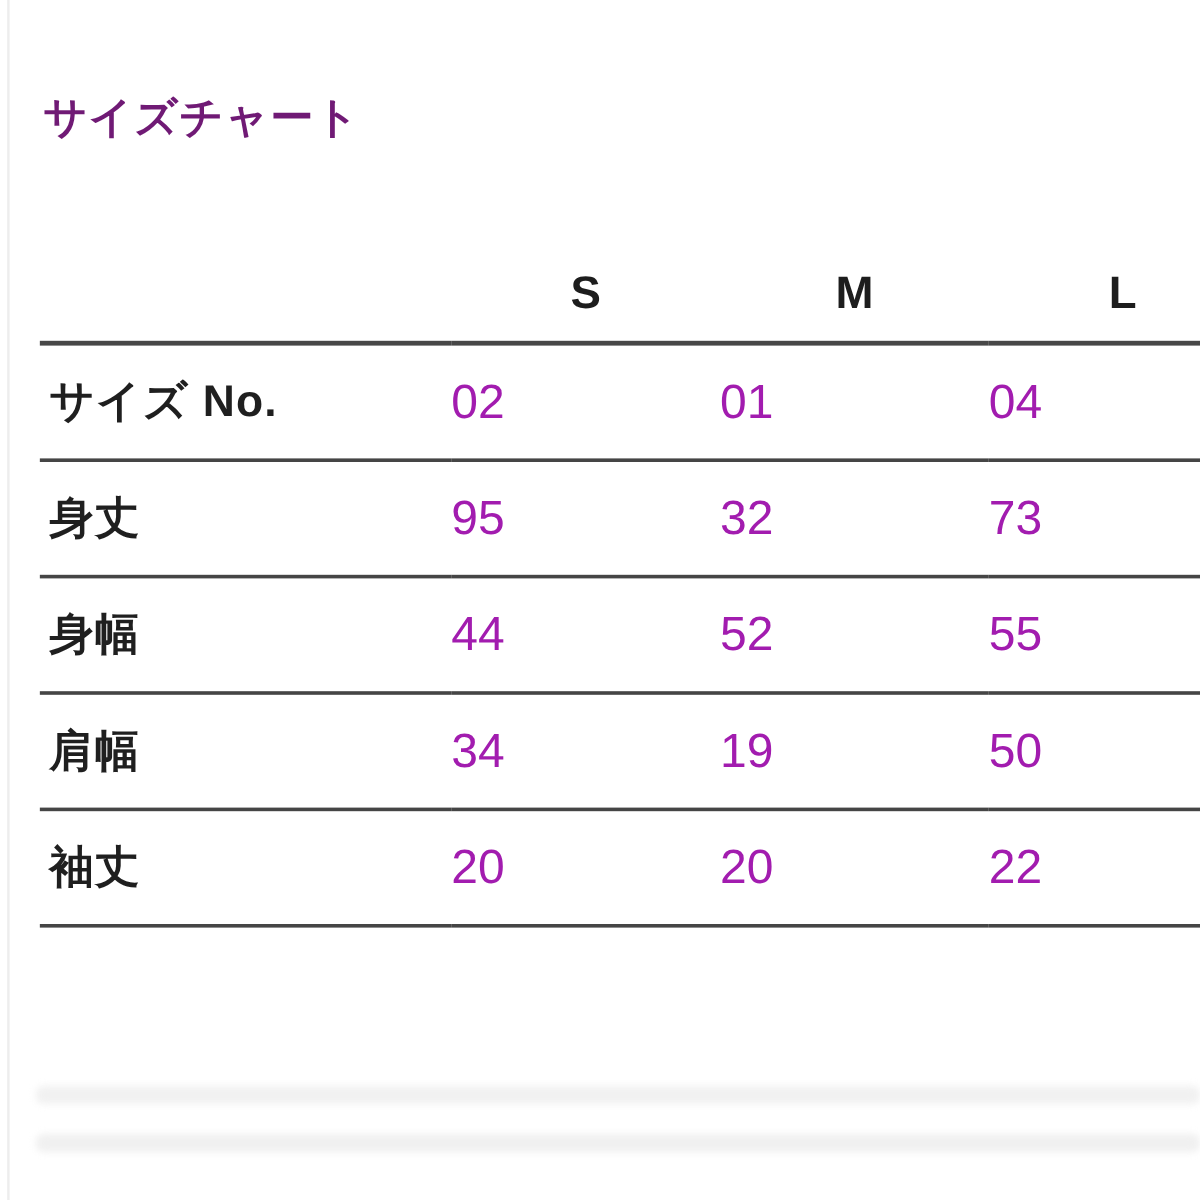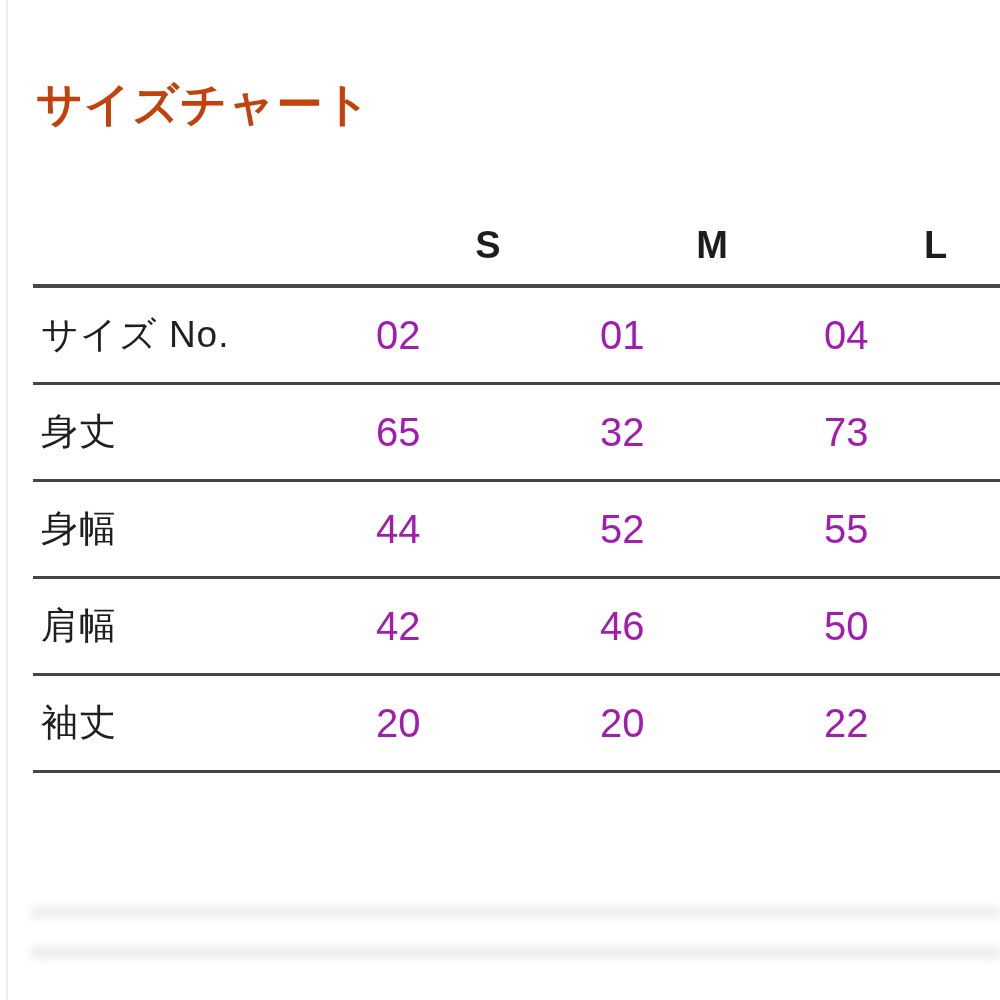--- a/index.html
+++ b/index.html
@@ -24,24 +24,24 @@
     width: 2px;
     height: 100%;
     background: #ededed;
   }
 
   .page-title {
     position: absolute;
     left: 36px;
     top: 74px;
     margin: 0;
-    font-size: 46px;
+    font-size: 36px;
     font-weight: 700;
     letter-spacing: 1px;
-    color: #c2410c;
+    color: #701a75;
   }
 
   .table-clip {
     position: absolute;
     left: 33px;
     top: 206px;
     width: 967px;
     height: 575px;
     overflow: hidden;
   }
@@ -67,21 +67,21 @@
     padding: 0;
   }
   .size-table tbody td {
     height: 94px;
     border-bottom: 3px solid #454545;
     vertical-align: middle;
     padding: 0;
   }
   .size-table td.row-label {
     font-size: 37px;
-    font-weight: 400;
+    font-weight: 700;
     color: #1f1f1f;
     text-align: left;
     padding-left: 8px;
     letter-spacing: 1px;
   }
   .size-table td.cell-value {
     font-size: 40px;
     font-weight: 400;
     color: #a21caf;
     text-align: left;
@@ -125,34 +125,34 @@
     </thead>
     <tbody>
       <tr>
         <td class="row-label">サイズ No.</td>
         <td class="cell-value">02</td>
         <td class="cell-value">01</td>
         <td class="cell-value">04</td>
       </tr>
       <tr>
         <td class="row-label">身丈</td>
-        <td class="cell-value">65</td>
+        <td class="cell-value">95</td>
         <td class="cell-value">32</td>
         <td class="cell-value">73</td>
       </tr>
       <tr>
         <td class="row-label">身幅</td>
         <td class="cell-value">44</td>
         <td class="cell-value">52</td>
         <td class="cell-value">55</td>
       </tr>
       <tr>
         <td class="row-label">肩幅</td>
-        <td class="cell-value">42</td>
-        <td class="cell-value">46</td>
+        <td class="cell-value">34</td>
+        <td class="cell-value">19</td>
         <td class="cell-value">50</td>
       </tr>
       <tr>
         <td class="row-label">袖丈</td>
         <td class="cell-value">20</td>
         <td class="cell-value">20</td>
         <td class="cell-value">22</td>
       </tr>
     </tbody>
   </table>

